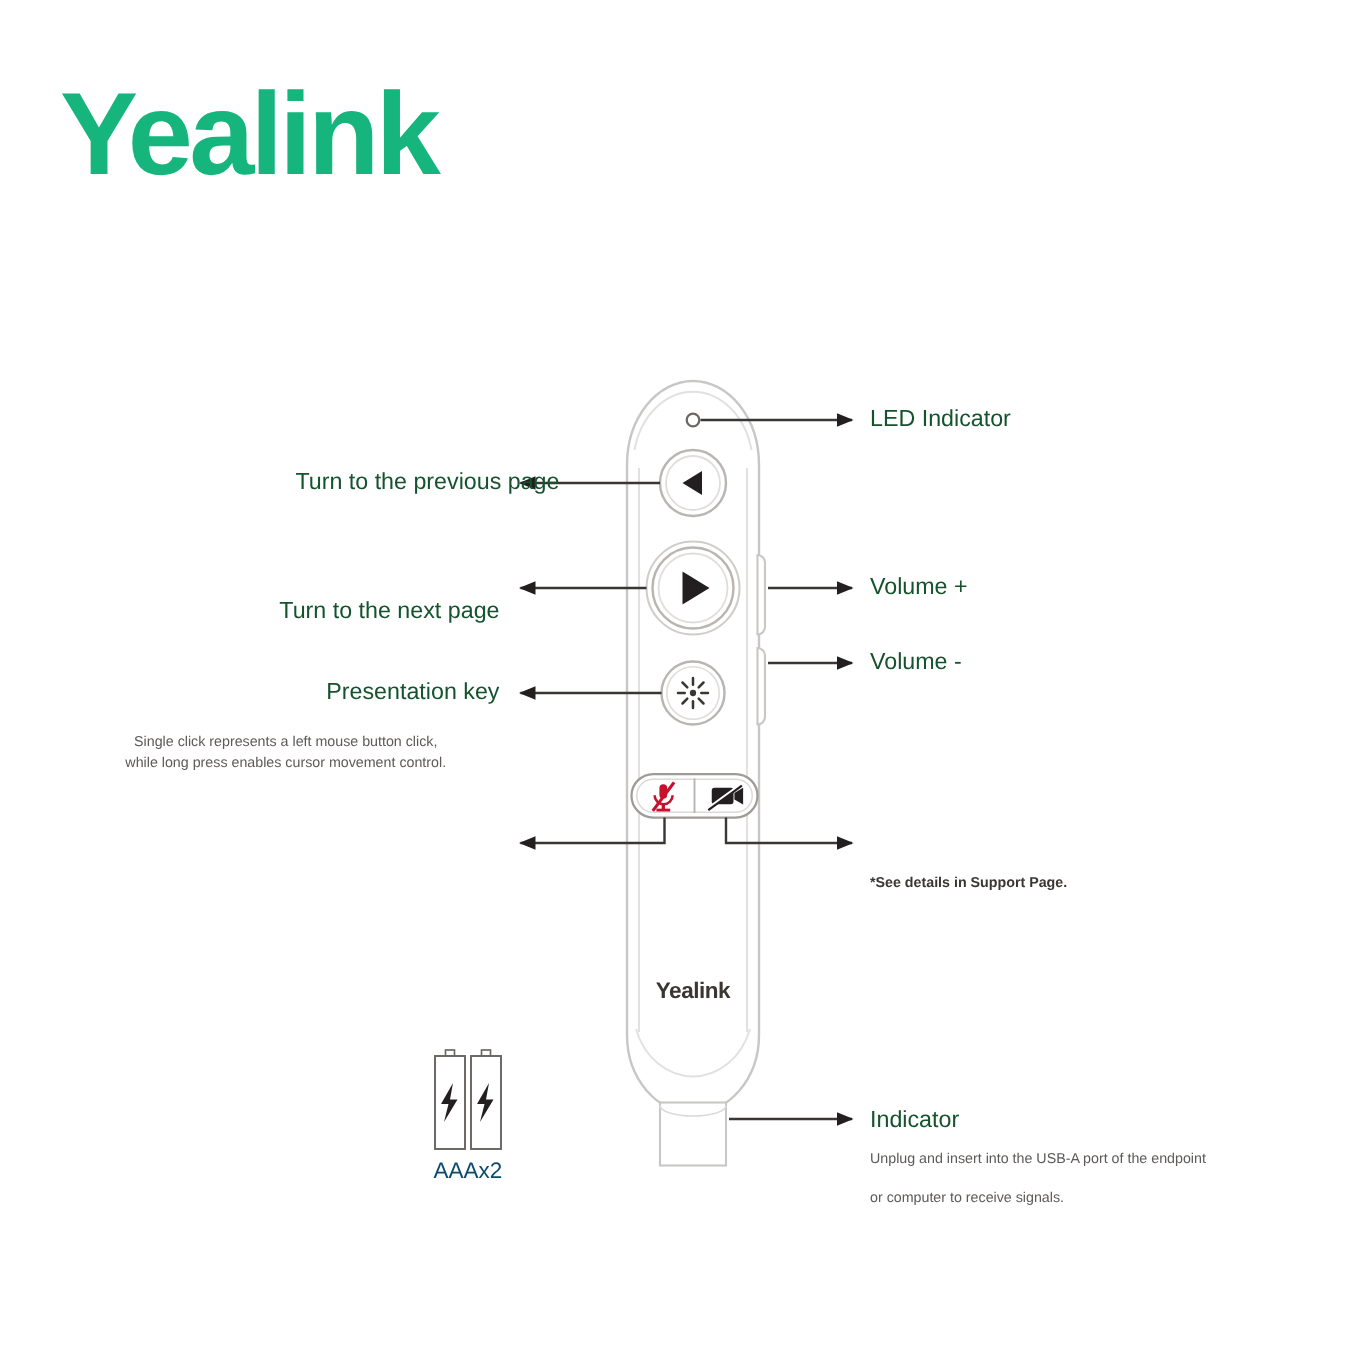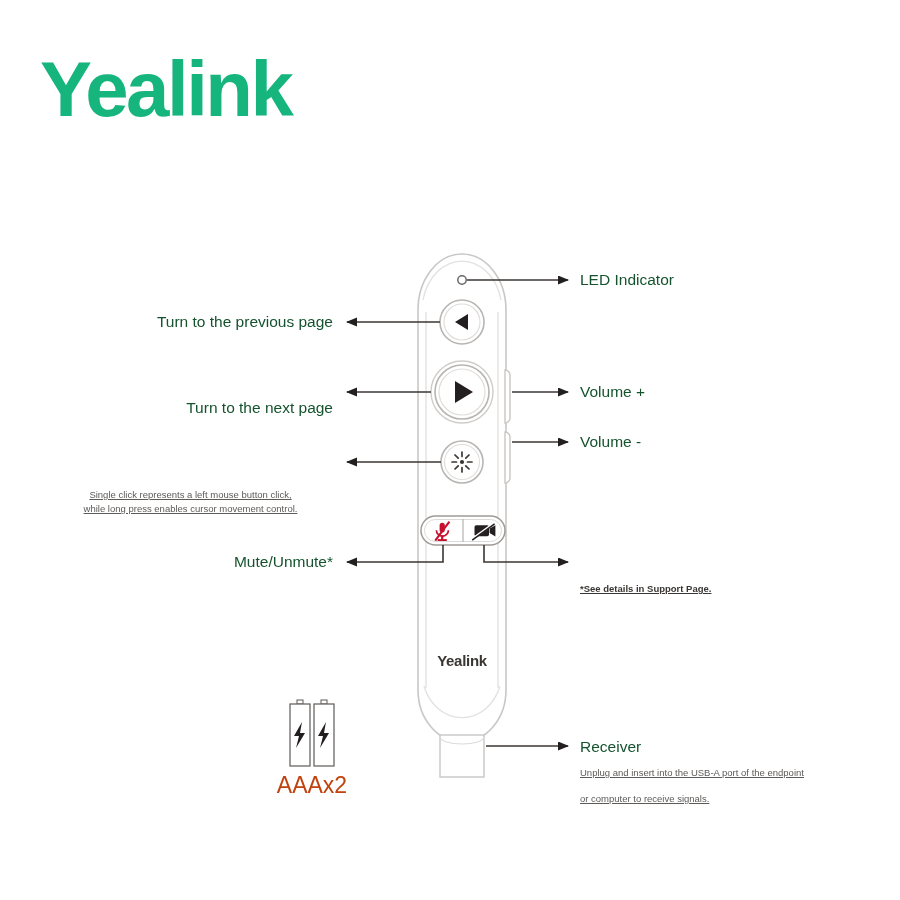--- a/index.html
+++ b/index.html
@@ -21,26 +21,26 @@
   svg.art{position:absolute;left:0;top:0;width:900px;height:900px;}
 
   
   .lbl{
     position:absolute; font-size:15.5px; color:#14532d;
     white-space:nowrap; line-height:1.25;
   }
   .lbl.r{ text-align:right; }
   .note{
     position:absolute; font-size:9.5px; color:#5d5a58;
-    line-height:1.45; white-space:nowrap;text-decoration:underline;
+    line-height:1.45; white-space:nowrap;
   }
   .note.c{ text-align:center; }
   .note.b{ font-weight:700; color:#3a3633; }
   .battery-cap{
-    position:absolute; font-size:23px; color:#c2410c; white-space:nowrap;
+    position:absolute; font-size:15px; color:#0c4a6e; white-space:nowrap;
   }
 </style>
 </head>
 <body>
 
 <div class="stage">
 
   <div class="logo">Yealink</div>
 
   <svg class="art" viewBox="0 0 900 900">
@@ -152,39 +152,39 @@
 
       <rect x="321" y="700" width="6" height="4" fill="#ffffff" stroke="#6b6764" stroke-width="1.1"></rect>
       <rect x="314" y="704" width="20" height="62" fill="#ffffff" stroke="#6b6764" stroke-width="1.3"></rect>
       <path d="M326,722 L318,736 L323,736 L320,748 L329,733 L324,733 Z" fill="#231f20"></path>
     </g>
   </svg>
 
   <div style="position:absolute;left:424px;top:652px;width:76px;text-align:center;
               font-size:15px;font-weight:700;color:#3a3633;letter-spacing:-0.3px;">Yealink</div>
 
-  <div class="lbl r" style="left:0px;top:312px;width:333px;">Turn to the previous page</div>
+  <div class="lbl r" style="left:0px;top:312px;width:333px;padding-left:40px;">Turn to the previous page</div>
 
   <div class="lbl r" style="left:0px;top:382px;width:333px;margin-top:16px;">Turn to the next page</div>
 
+  <div class="lbl r" style="left:0px;top:452px;width:333px;">Presentation key</div>
 
   <div class="note c" style="left:48px;top:488px;width:285px;">Single click represents a left mouse button click,</div>
   <div class="note c" style="left:48px;top:502px;width:285px;">while long press enables cursor movement control.</div>
 
-  <div class="lbl r" style="left:0px;top:552px;width:333px;">Mute/Unmute*</div>
 
   <div class="lbl" style="left:580px;top:270px;">LED Indicator</div>
 
   <div class="lbl" style="left:580px;top:382px;">Volume +</div>
 
   <div class="lbl" style="left:580px;top:432px;">Volume -</div>
 
 
   <div class="note b" style="left:580px;top:582px;">*See details in Support Page.</div>
 
-  <div class="lbl" style="left:580px;top:737px;">Receiver</div>
+  <div class="lbl" style="left:580px;top:737px;">Indicator</div>
 
   <div class="note" style="left:580px;top:766px;text-align:center;">Unplug and insert into the USB-A port of the endpoint</div>
   <div class="note" style="left:580px;top:780px;margin-top:12px;">or computer to receive signals.</div>
 
   <div class="battery-cap" style="left:242px;top:772px;width:140px;text-align:center;">AAAx2</div>
 
 </div>
 
 </body></html>

